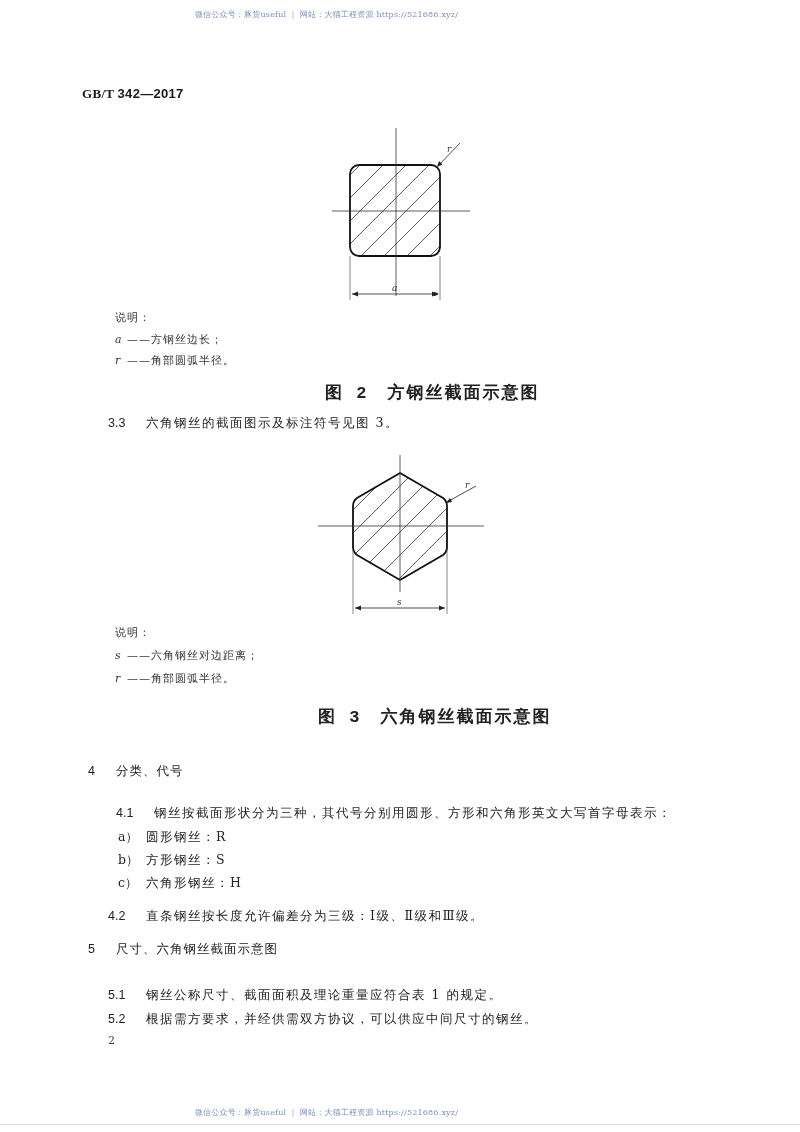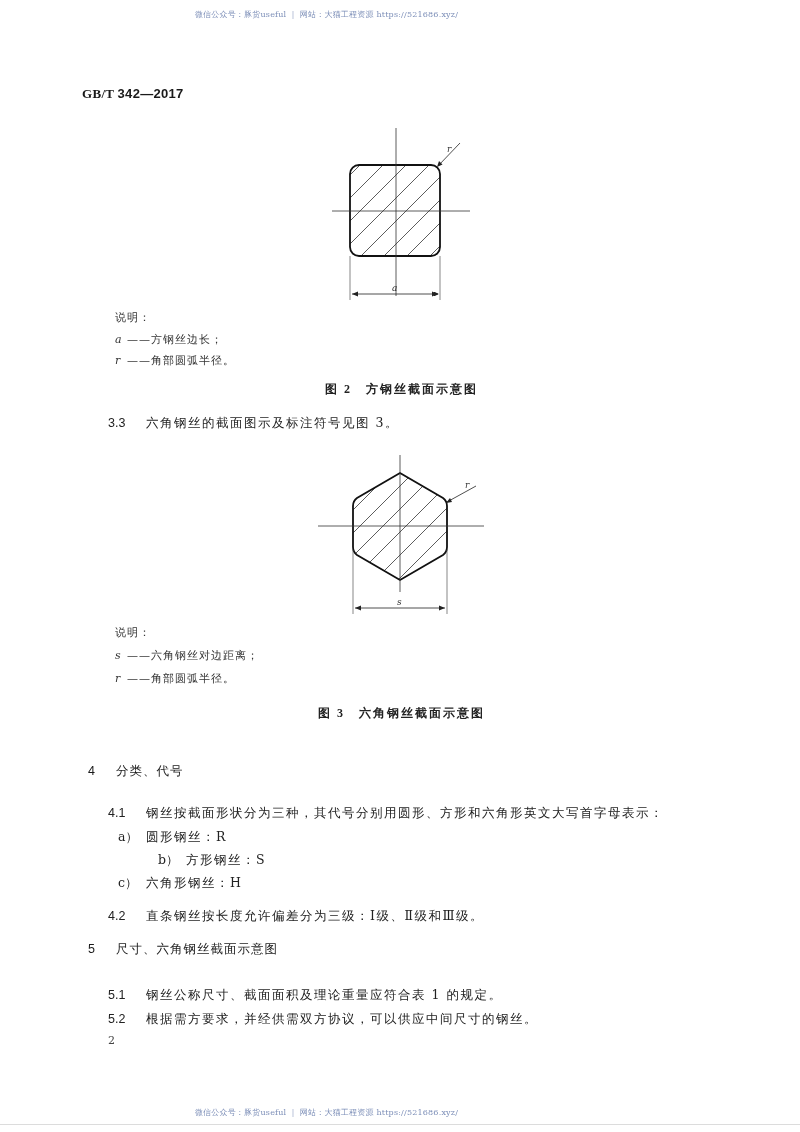--- a/index.html
+++ b/index.html
@@ -10,21 +10,21 @@
   }
   .abs { position: absolute; white-space: nowrap; }
   .watermark { font-size: 8px; color: #7d8fb8; letter-spacing: 0.2px; left: 0; width: 653px; text-align: center; }
   .wm-top { top: 9px; }
   .wm-bottom { top: 1107px; }
   .footer-rule { position: absolute; left: 0; top: 1124px; width: 800px; height: 1px; background: #dcdcdc; }
   .std-no { left: 82px; top: 86px; font-size: 13px; font-weight: bold; font-family: "Liberation Serif", "DejaVu Serif", serif; letter-spacing: 0.3px; }
   .std-no .num { font-family: "Liberation Sans", "DejaVu Sans", sans-serif; font-weight: bold; }
   .legend { font-size: 11px; color: #333; letter-spacing: 1px; }
   .legend .sym { font-style: italic; display: inline-block; width: 12px; letter-spacing: 0; }
-  .caption { font-size: 12px; font-weight: bold; font-family: Liberation Serif, serif; letter-spacing: 2px; color: #222; }
+  .caption { font-size: 17px; font-weight: bold; font-family: Liberation Mono, monospace; letter-spacing: 2px; color: #222; }
   .clause { font-size: 12.5px; letter-spacing: 1.5px; color: #222; }
   .clause .no { font-family: "Liberation Sans", "DejaVu Sans", sans-serif; display: inline-block; width: 38px; letter-spacing: 0; margin-left: 20px; }
   .heading { font-size: 12.5px; font-weight: normal; font-family: "DejaVu Sans", sans-serif; letter-spacing: 1px; color: #1a1a1a; }
   .heading .no { display: inline-block; width: 28px; font-family: "Liberation Sans", sans-serif; }
   .list-item { font-size: 12.5px; letter-spacing: 1.5px; color: #222; }
   .list-item .marker { display: inline-block; width: 28px; letter-spacing: 0; }
   .page-no { left: 108px; top: 1034px; font-size: 11px; color: #444; }
   svg { position: absolute; left: 0; top: 0; }
   .fig-label { font-style: italic; font-size: 9px; fill: #333; font-family: "DejaVu Serif", serif; }
 </style>
@@ -119,27 +119,27 @@
   <span class="sym">s</span><span>——六角钢丝对边距离；</span>
 </div>
 <div class="abs legend" style="left:115px; top:671px;">
   <span class="sym">r</span><span>——角部圆弧半径。</span>
 </div>
 <div class="abs caption" style="left:318px; top:705px;">图 3　六角钢丝截面示意图</div>
 
 <div class="abs heading" style="left:88px; top:763px;">
   <span class="no">4</span><span>分类、代号</span>
 </div>
-<div class="abs clause" style="left:88px; top:805px;">
+<div class="abs clause" style="left:96px; top:805px;">
   <span class="no">4.1</span><span>钢丝按截面形状分为三种，其代号分别用圆形、方形和六角形英文大写首字母表示：</span>
 </div>
 <div class="abs list-item" style="left:118px; top:829px;">
   <span class="marker">a）</span><span>圆形钢丝：R</span>
 </div>
-<div class="abs list-item" style="left:118px; top:852px;margin-left:40px;">
+<div class="abs list-item" style="left:118px; top:852px;">
   <span class="marker">b）</span><span>方形钢丝：S</span>
 </div>
 <div class="abs list-item" style="left:118px; top:875px;">
   <span class="marker">c）</span><span>六角形钢丝：H</span>
 </div>
 <div class="abs clause" style="left:88px; top:908px;">
   <span class="no">4.2</span><span>直条钢丝按长度允许偏差分为三级：Ⅰ级、Ⅱ级和Ⅲ级。</span>
 </div>
 
 <div class="abs heading" style="left:88px; top:941px;">

